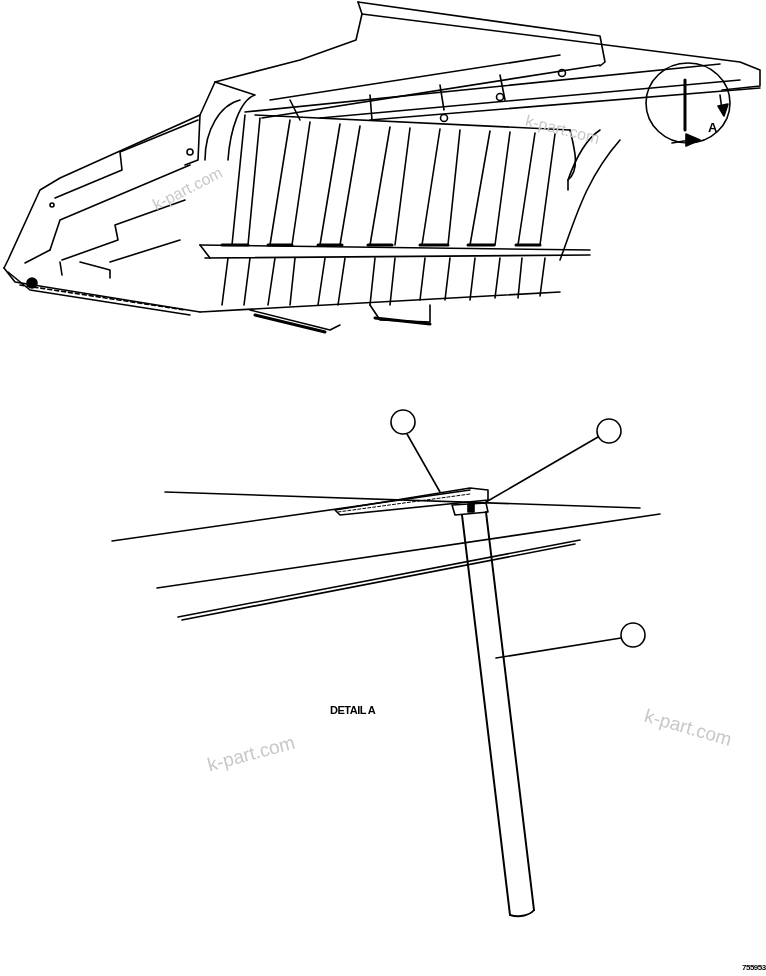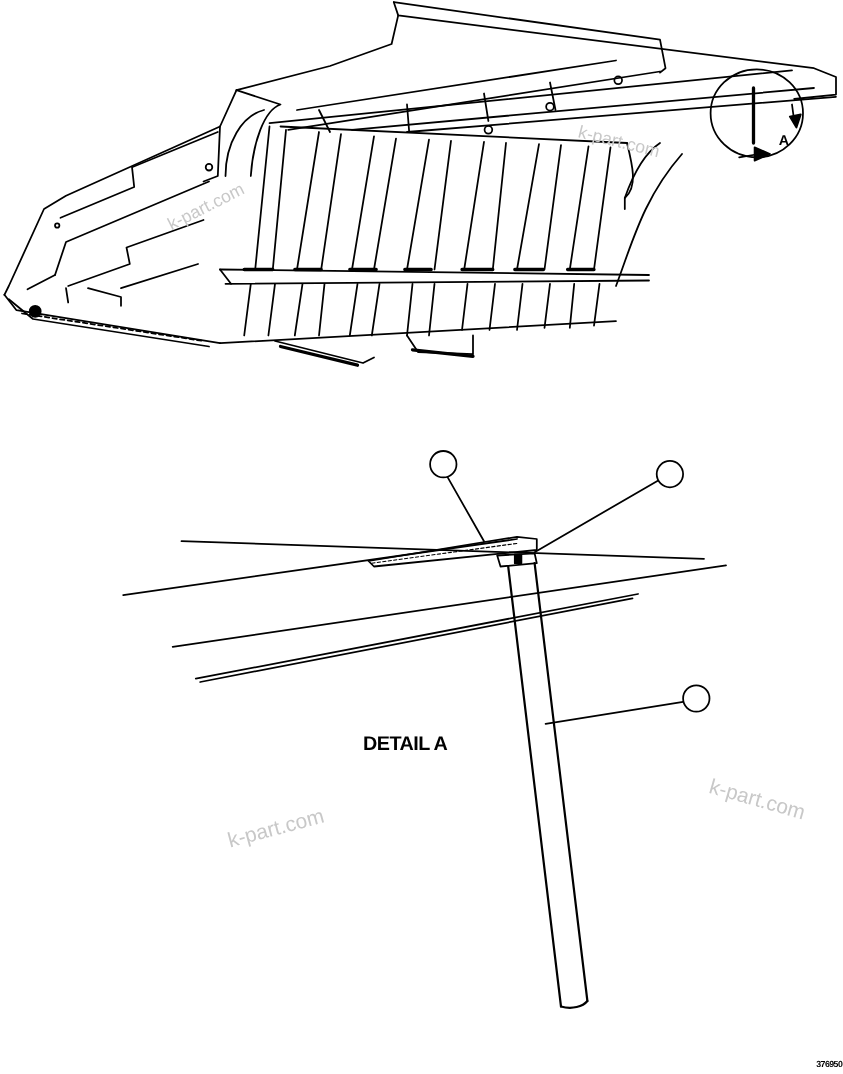--- a/index.html
+++ b/index.html
@@ -1,19 +1,19 @@
 <!DOCTYPE html>
 <html><head>
 <meta charset="utf-8">
 <style>
   html, body { margin: 0; padding: 0; background: #ffffff; }
   body { width: 766px; height: 976px; position: relative; overflow: hidden; font-family: "Liberation Sans", sans-serif; }
   .canvas { position: absolute; left: 0; top: 0; width: 766px; height: 976px; }
   .label { position: absolute; font-family: "Liberation Sans", sans-serif; font-weight: bold; color: #000; }
-  .detail-title { left: 330px; top: 666px; font-size: 18px; letter-spacing: -0.5px; }
+  .detail-title { left: 330px; top: 704px; font-size: 11px; letter-spacing: -0.5px; }
   .view-letter { left: 708px; top: 120px; font-size: 13px; }
   .fig-id { left: 742px; top: 963px; font-size: 8px; letter-spacing: -0.5px; }
   .watermark { position: absolute; font-family: "Liberation Sans", sans-serif; font-size: 19px; color: #c8c8c8; white-space: nowrap; transform-origin: left top; }
   .wm1 { left: 150px; top: 198px; transform: rotate(-27deg); font-size: 16px; }
   .wm2 { left: 528px; top: 112px; transform: rotate(14deg); font-size: 16px; }
   .wm3 { left: 205px; top: 755px; transform: rotate(-15deg); }
   .wm4 { left: 648px; top: 705px; transform: rotate(16deg); }
 </style>
 </head>
 <body>
@@ -128,18 +128,18 @@
     <path d="M598 437 L486 502"></path>
   </g>
   <g>
     <circle cx="633" cy="635" r="12"></circle>
     <path d="M621 638 L496 658"></path>
   </g>
 </svg>
 
 <div class="label view-letter">A</div>
 <div class="label detail-title">DETAIL A</div>
-<div class="label fig-id">376950</div>
+<div class="label fig-id">755953</div>
 
 <div class="watermark wm1">k-part.com</div>
 <div class="watermark wm2">k-part.com</div>
 <div class="watermark wm3">k-part.com</div>
 <div class="watermark wm4">k-part.com</div>
 
 </body></html>

